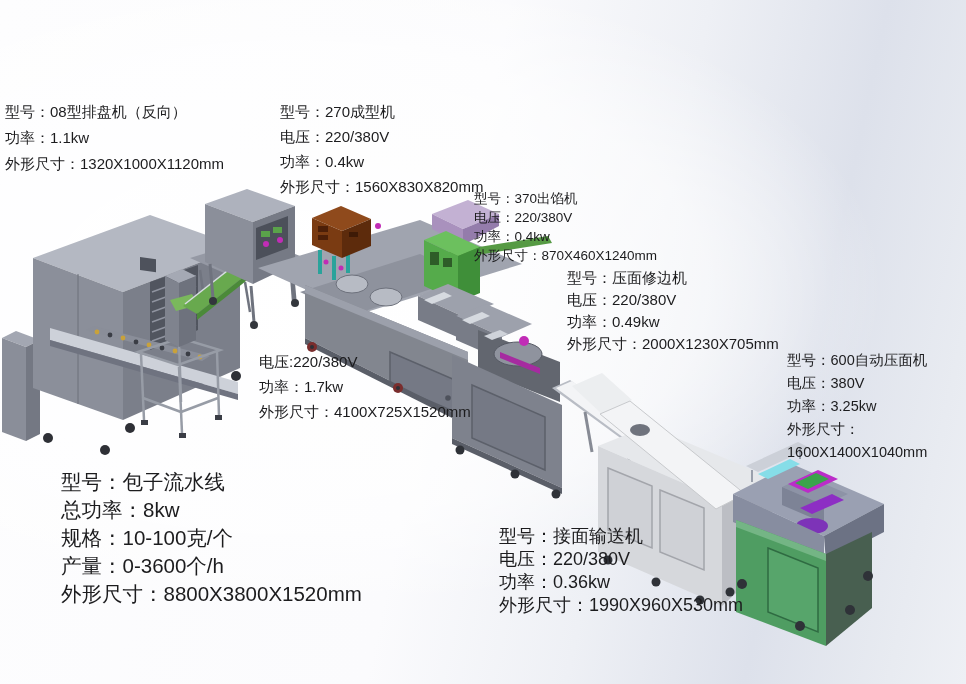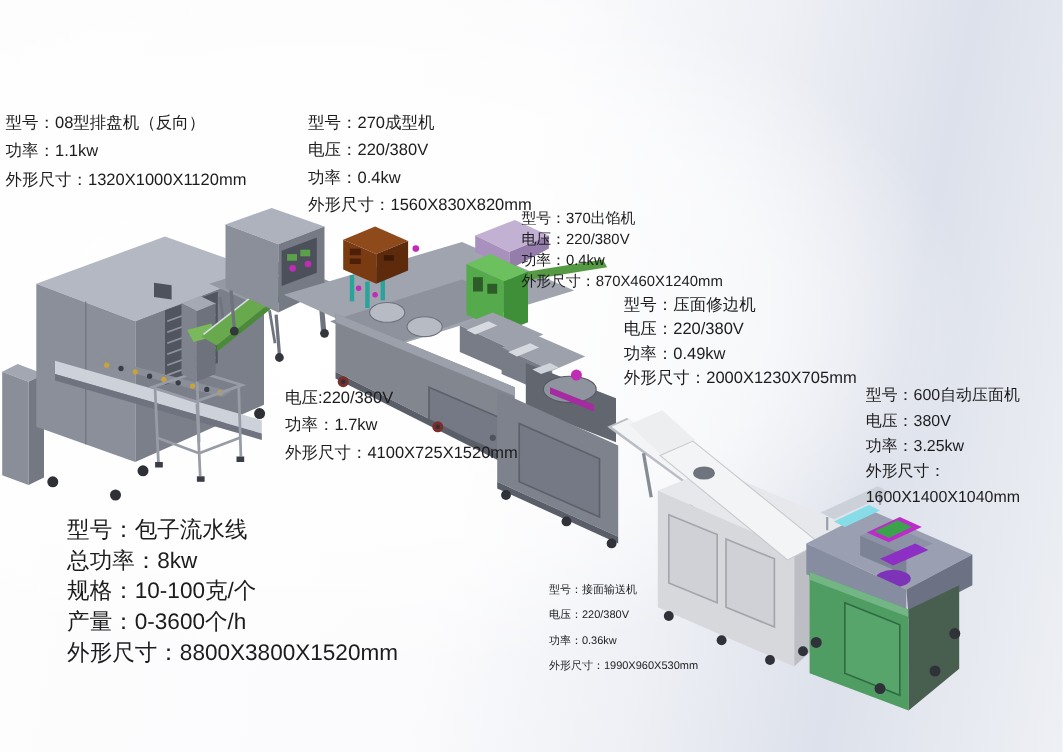--- a/index.html
+++ b/index.html
@@ -13,21 +13,21 @@
   svg.scene{position:absolute;left:0;top:0;}
   .spec{position:absolute;color:#1c1c1e;white-space:nowrap;}
   .spec .ln{display:block;}
   .b1{left:5px;top:99px;font-size:15px;line-height:26px;}
   .b2{left:236px;top:99px;font-size:15px;line-height:25px;margin-left:44px;}
   .b3{left:474px;top:153px;font-size:13.5px;line-height:19px;margin-top:36px;}
   .b4{left:567px;top:267px;font-size:15px;line-height:22px;}
   .b5{left:787px;top:349px;font-size:14.5px;line-height:23px;}
   .b6{left:259px;top:349px;font-size:15px;line-height:25px;}
   .b7{left:37px;top:468px;font-size:20.5px;line-height:28px;margin-left:24px;}
-  .b8{left:499px;top:525px;font-size:10px;line-height:23px;}
+  .b8{left:499px;top:525px;font-size:18px;line-height:23px;}
 </style>
 </head>
 <body>
 
 <div class="stage">
 
 <svg class="scene" width="966" height="684" viewBox="0 0 966 684">
 
   <g>
 

